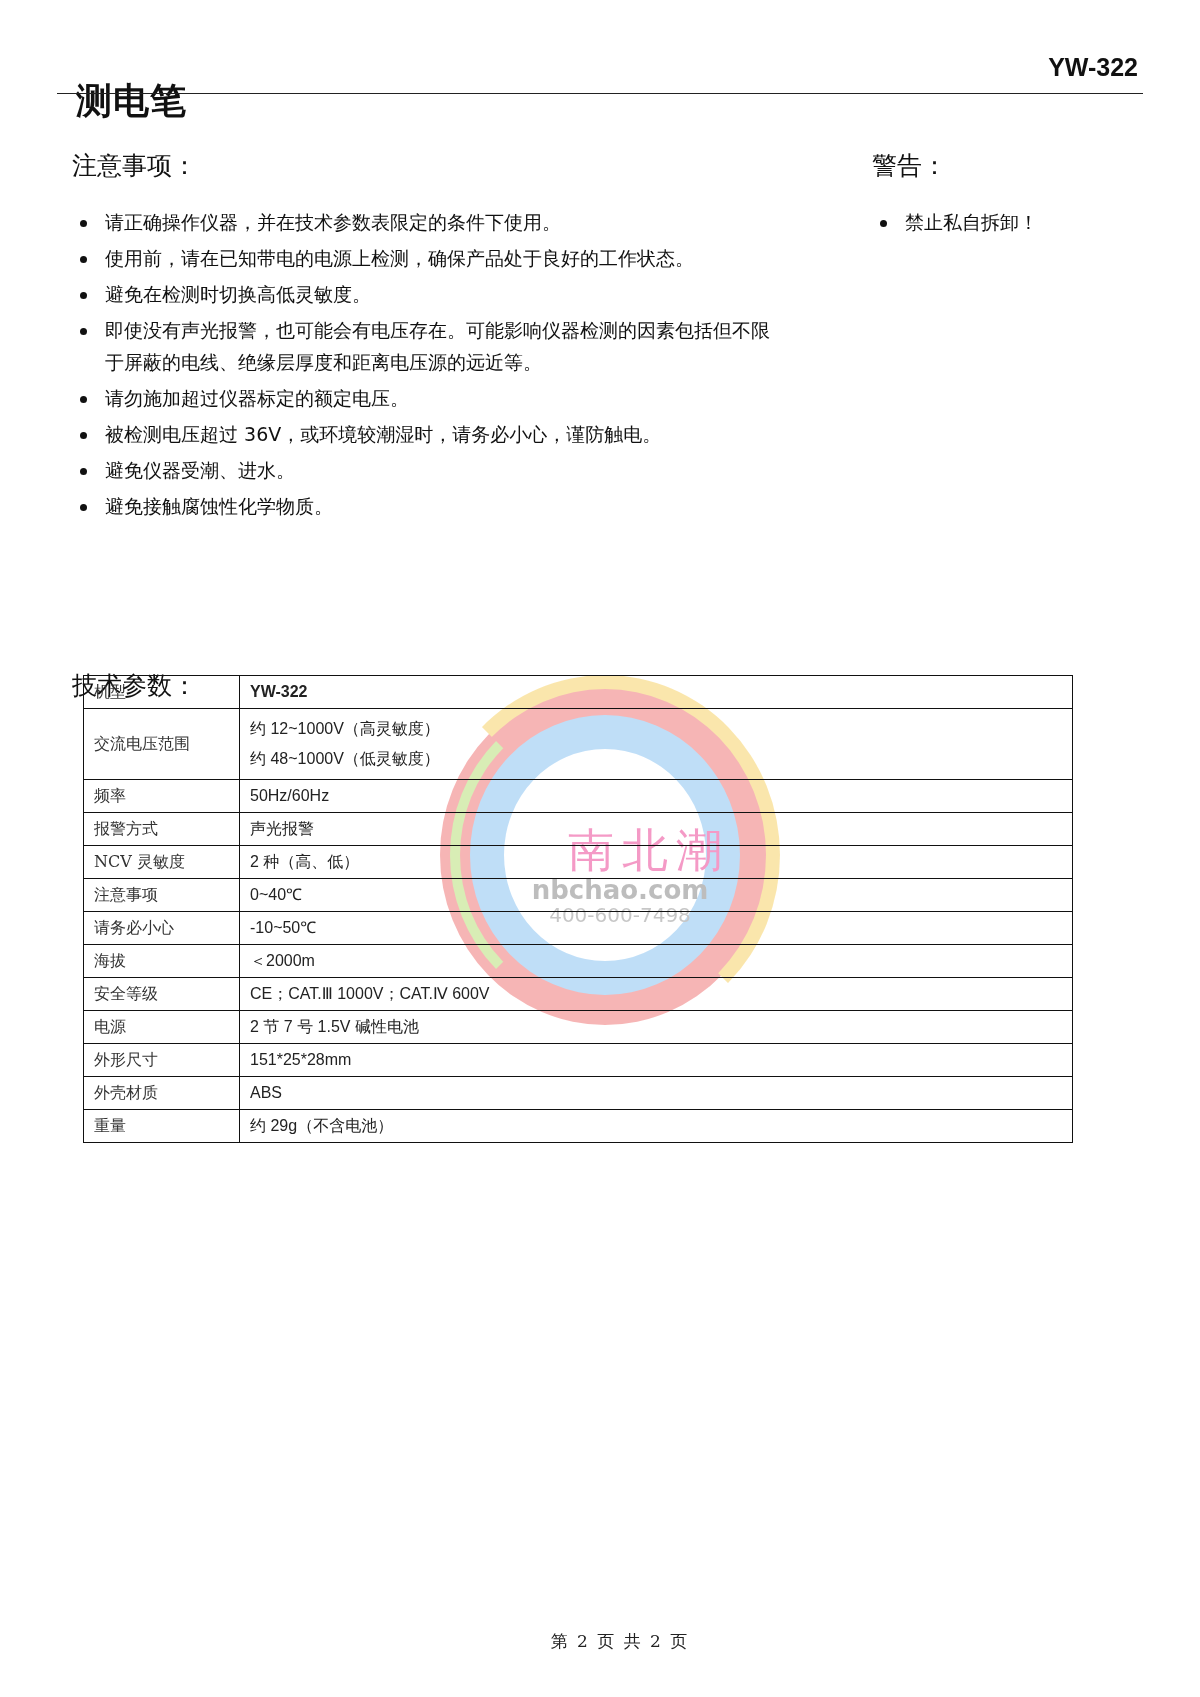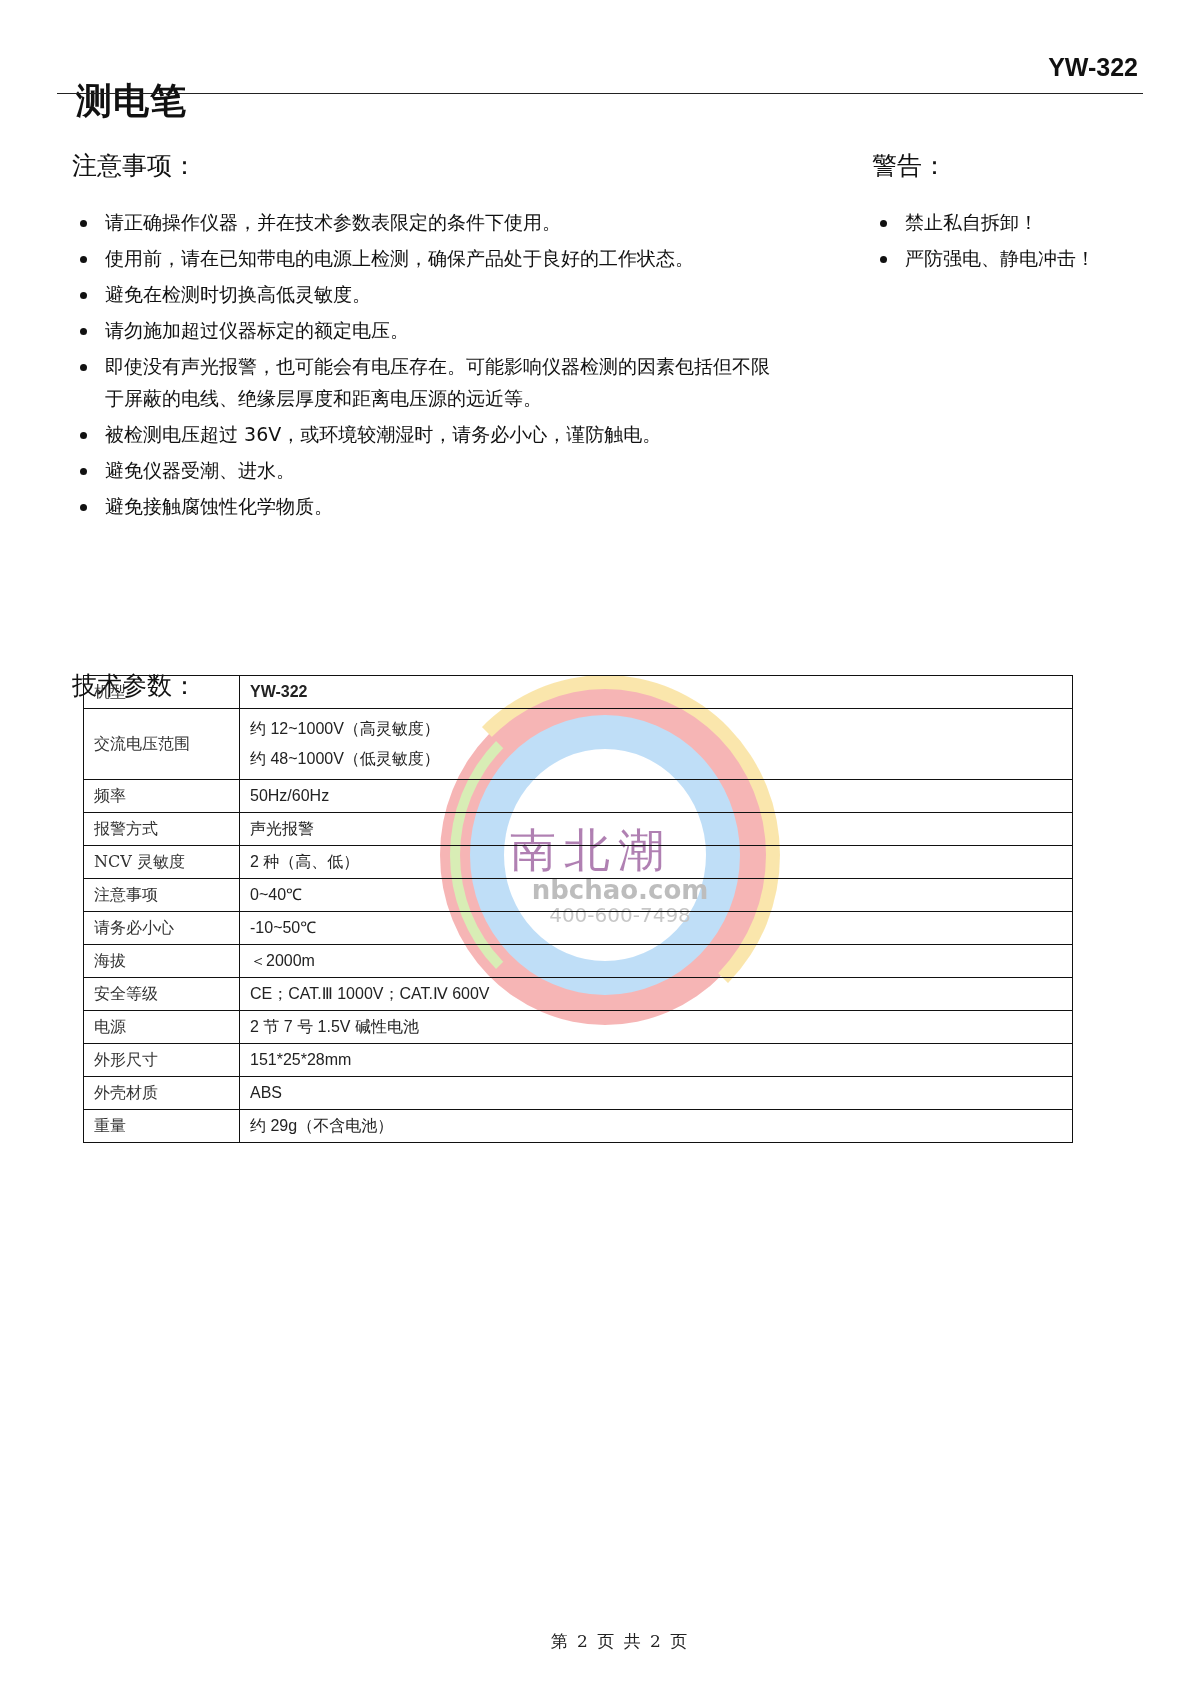--- a/index.html
+++ b/index.html
@@ -38,22 +38,22 @@
     .warn-list { left: 872px; top: 200px; width: 300px; }
 
     .watermark {
       position: absolute; left: 430px; top: 655px; width: 360px; height: 400px;
       pointer-events: none; opacity: 0.55;
     }
     .wm-ring {
       position: absolute; border-radius: 50%;
     }
     .wm-text-cn {
-      position: absolute; left: 80px; top: 165px; width: 220px; text-align: left;
-      font-size: 46px; color: #701a75; font-family: "DejaVu Serif", serif; letter-spacing: 8px;
+      position: absolute; left: 80px; top: 165px; width: 220px; text-align: right;
+      font-size: 46px; color: #ec4899; font-family: "DejaVu Serif", serif; letter-spacing: 8px;
     }
     .wm-text-en {
       position: absolute; left: 70px; top: 220px; width: 240px; text-align: center;
       font-size: 26px; font-weight: bold; color: #888; font-family: "DejaVu Sans", sans-serif;
     }
     .wm-text-phone {
       position: absolute; left: 70px; top: 248px; width: 240px; text-align: center;
       font-size: 20px; color: #999; font-family: "DejaVu Sans", sans-serif;
     }
 
@@ -80,31 +80,30 @@
   <div class="header-title">测电笔</div>
   <div class="header-model">YW-322</div>
   <div class="header-rule"></div>
 </div>
 
 <div class="section-heading" style="left:72px; top:150px;">注意事项：</div>
 <ul class="bullets notes-list">
   <li><span class="dot"></span><span>请正确操作仪器，并在技术参数表限定的条件下使用。</span></li>
   <li><span class="dot"></span><span>使用前，请在已知带电的电源上检测，确保产品处于良好的工作状态。</span></li>
   <li><span class="dot"></span><span>避免在检测时切换高低灵敏度。</span></li>
+  <li style="width:665px;"><span class="dot"></span><span>即使没有声光报警，也可能会有电压存在。可能影响仪器检测的因素包括但不限于屏蔽的电线、绝缘层厚度和距离电压源的远近等。</span></li>
   <li><span class="dot"></span><span>请勿施加超过仪器标定的额定电压。</span></li>
-  <li style="width:665px;"><span class="dot"></span><span>即使没有声光报警，也可能会有电压存在。可能影响仪器检测的因素包括但不限于屏蔽的电线、绝缘层厚度和距离电压源的远近等。</span></li>
   <li><span class="dot"></span><span>被检测电压超过 36V，或环境较潮湿时，请务必小心，谨防触电。</span></li>
   <li><span class="dot"></span><span>避免仪器受潮、进水。</span></li>
   <li><span class="dot"></span><span>避免接触腐蚀性化学物质。</span></li>
 </ul>
 
 <div class="section-heading" style="left:872px; top:150px;">警告：</div>
 <ul class="bullets warn-list">
   <li><span class="dot"></span><span>禁止私自拆卸！</span></li>
-  <li><span class="dot"></span><span>严防强电、静电冲击！</span></li>
 </ul>
 
 <div class="section-heading" style="left:72px; top:626px;margin-top:44px;">技术参数：</div>
 
 <div class="watermark">
   <div class="wm-ring" style="left:10px; top:30px; width:330px; height:340px; border:48px solid #f07a7a; box-sizing:border-box;"></div>
   <div class="wm-ring" style="left:40px; top:60px; width:270px; height:280px; border:34px solid #8cc4f2; box-sizing:border-box;"></div>
   <div class="wm-ring" style="left:0px; top:20px; width:350px; height:360px; border:14px solid transparent; border-top-color:#f7d36a; border-right-color:#f7d36a; box-sizing:border-box;"></div>
   <div class="wm-ring" style="left:20px; top:40px; width:310px; height:320px; border:10px solid transparent; border-left-color:#b9e07a; box-sizing:border-box;"></div>
   <div class="wm-text-cn">南北潮</div>

